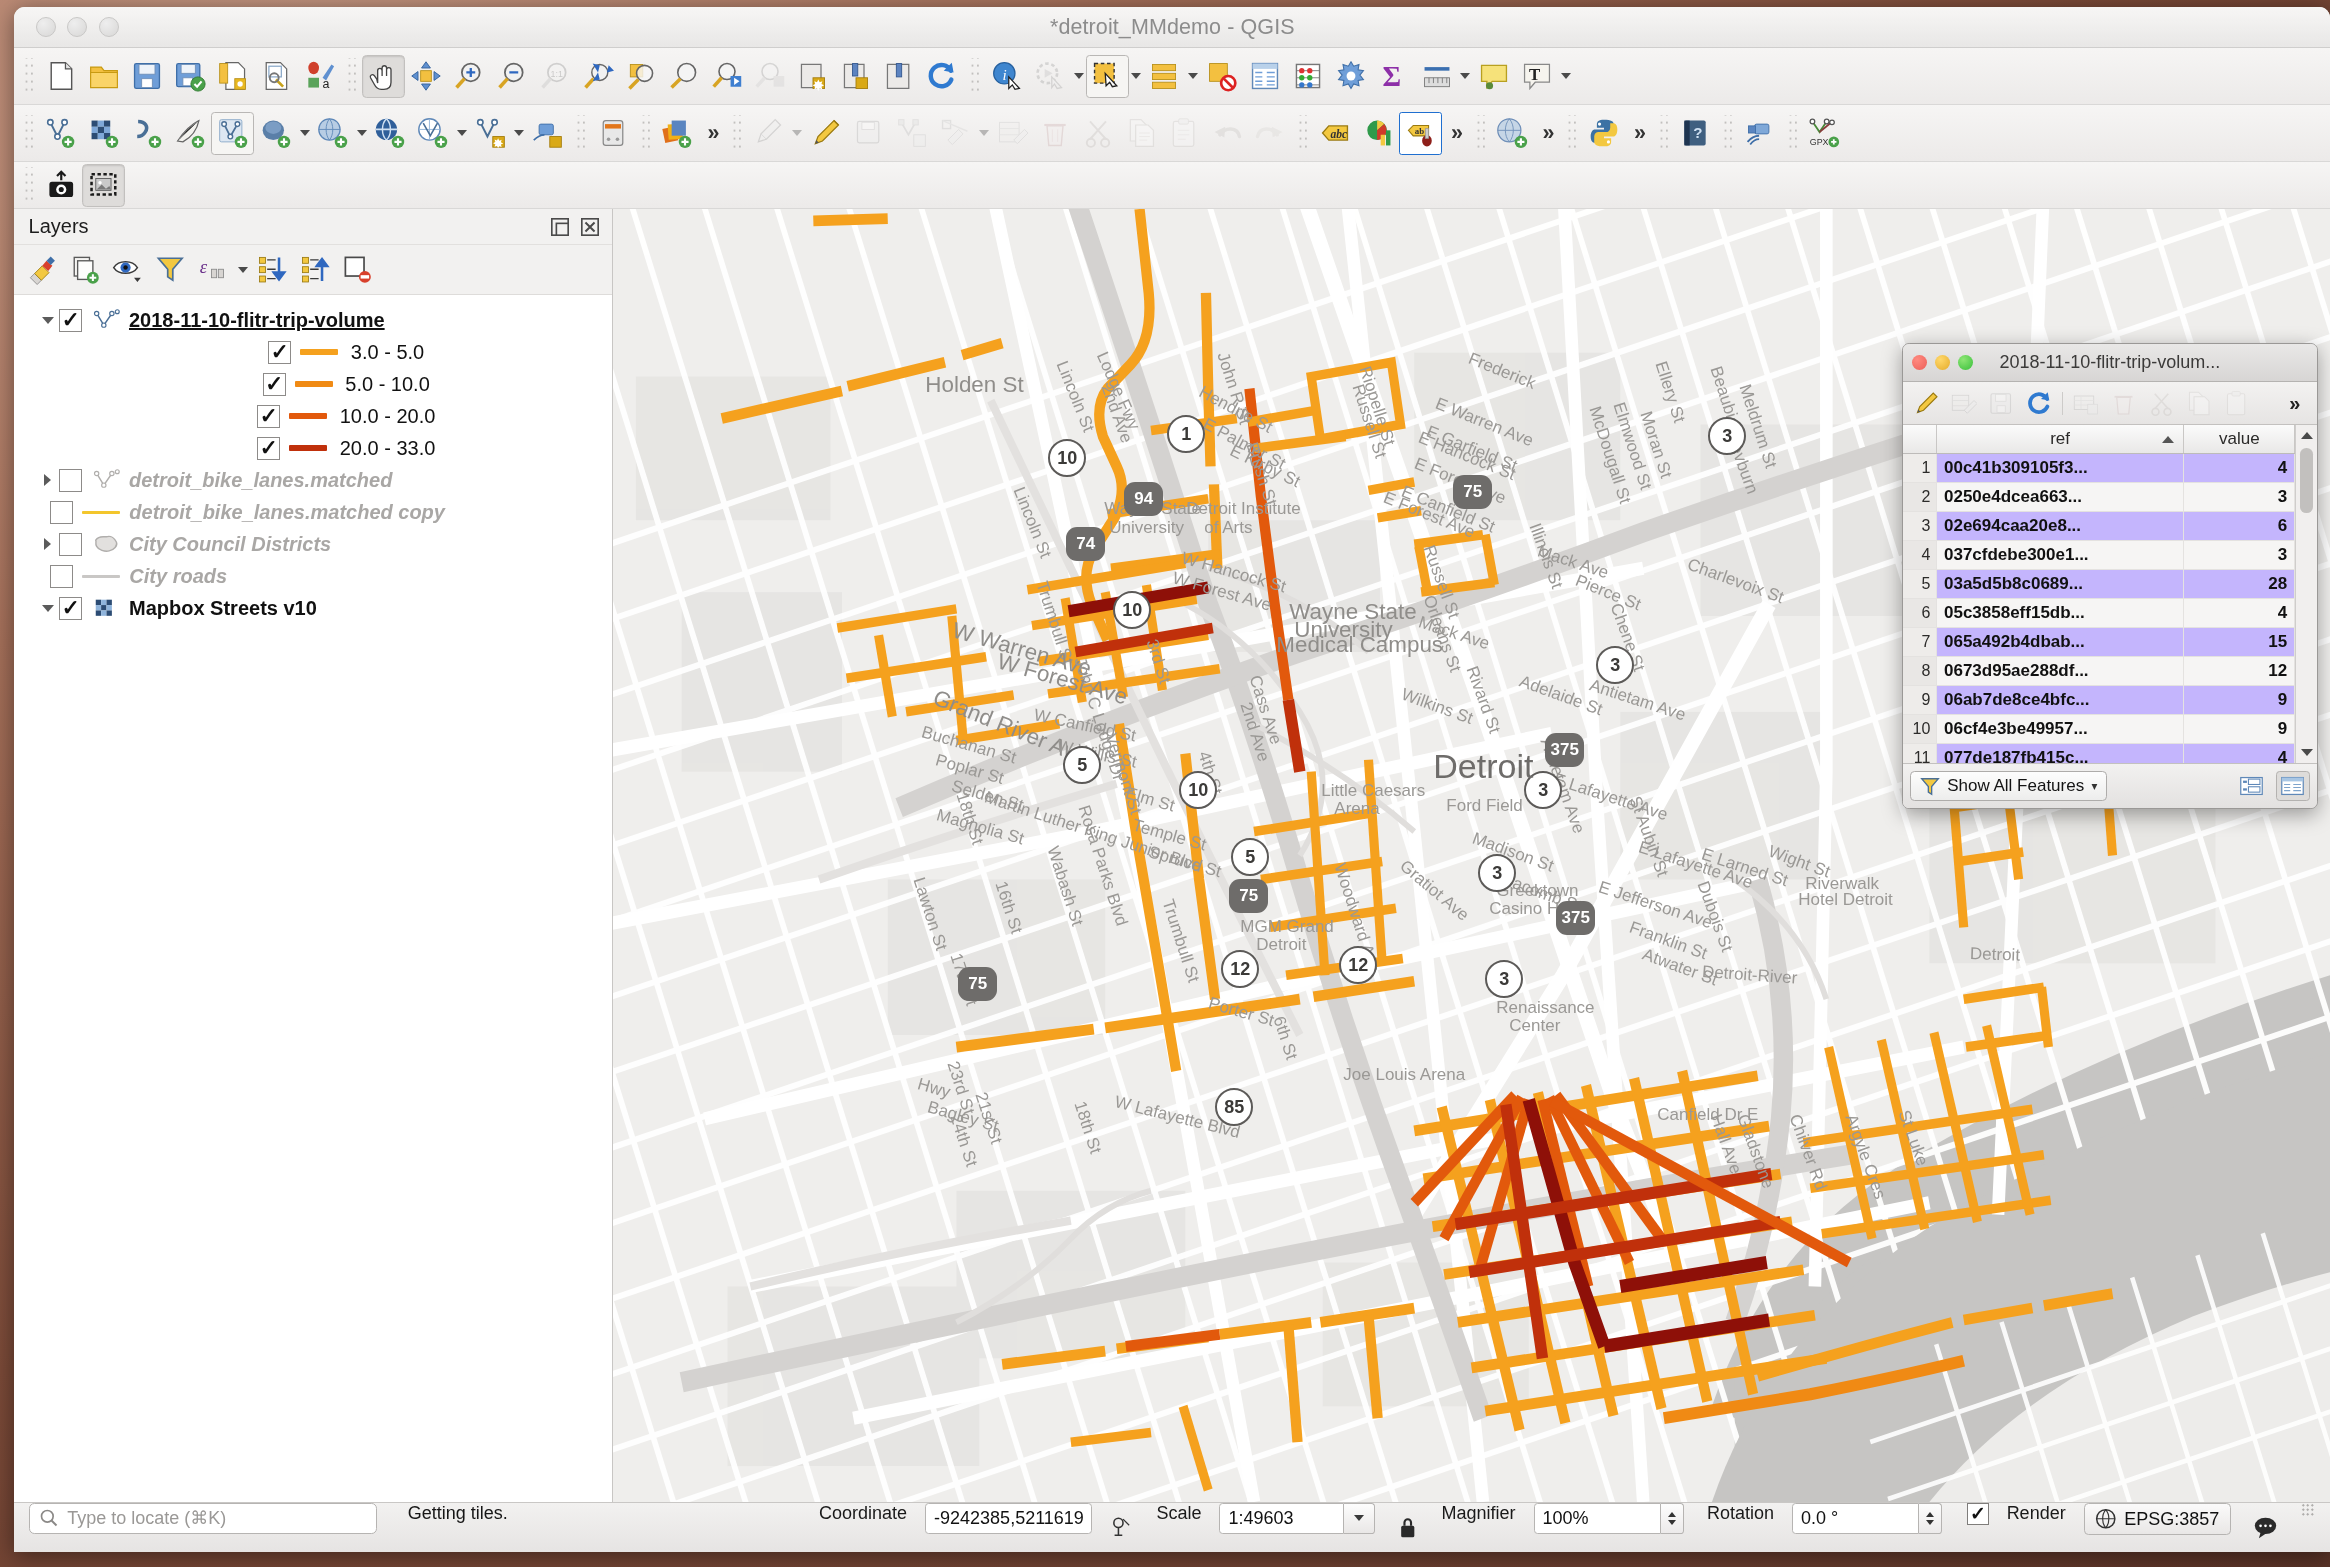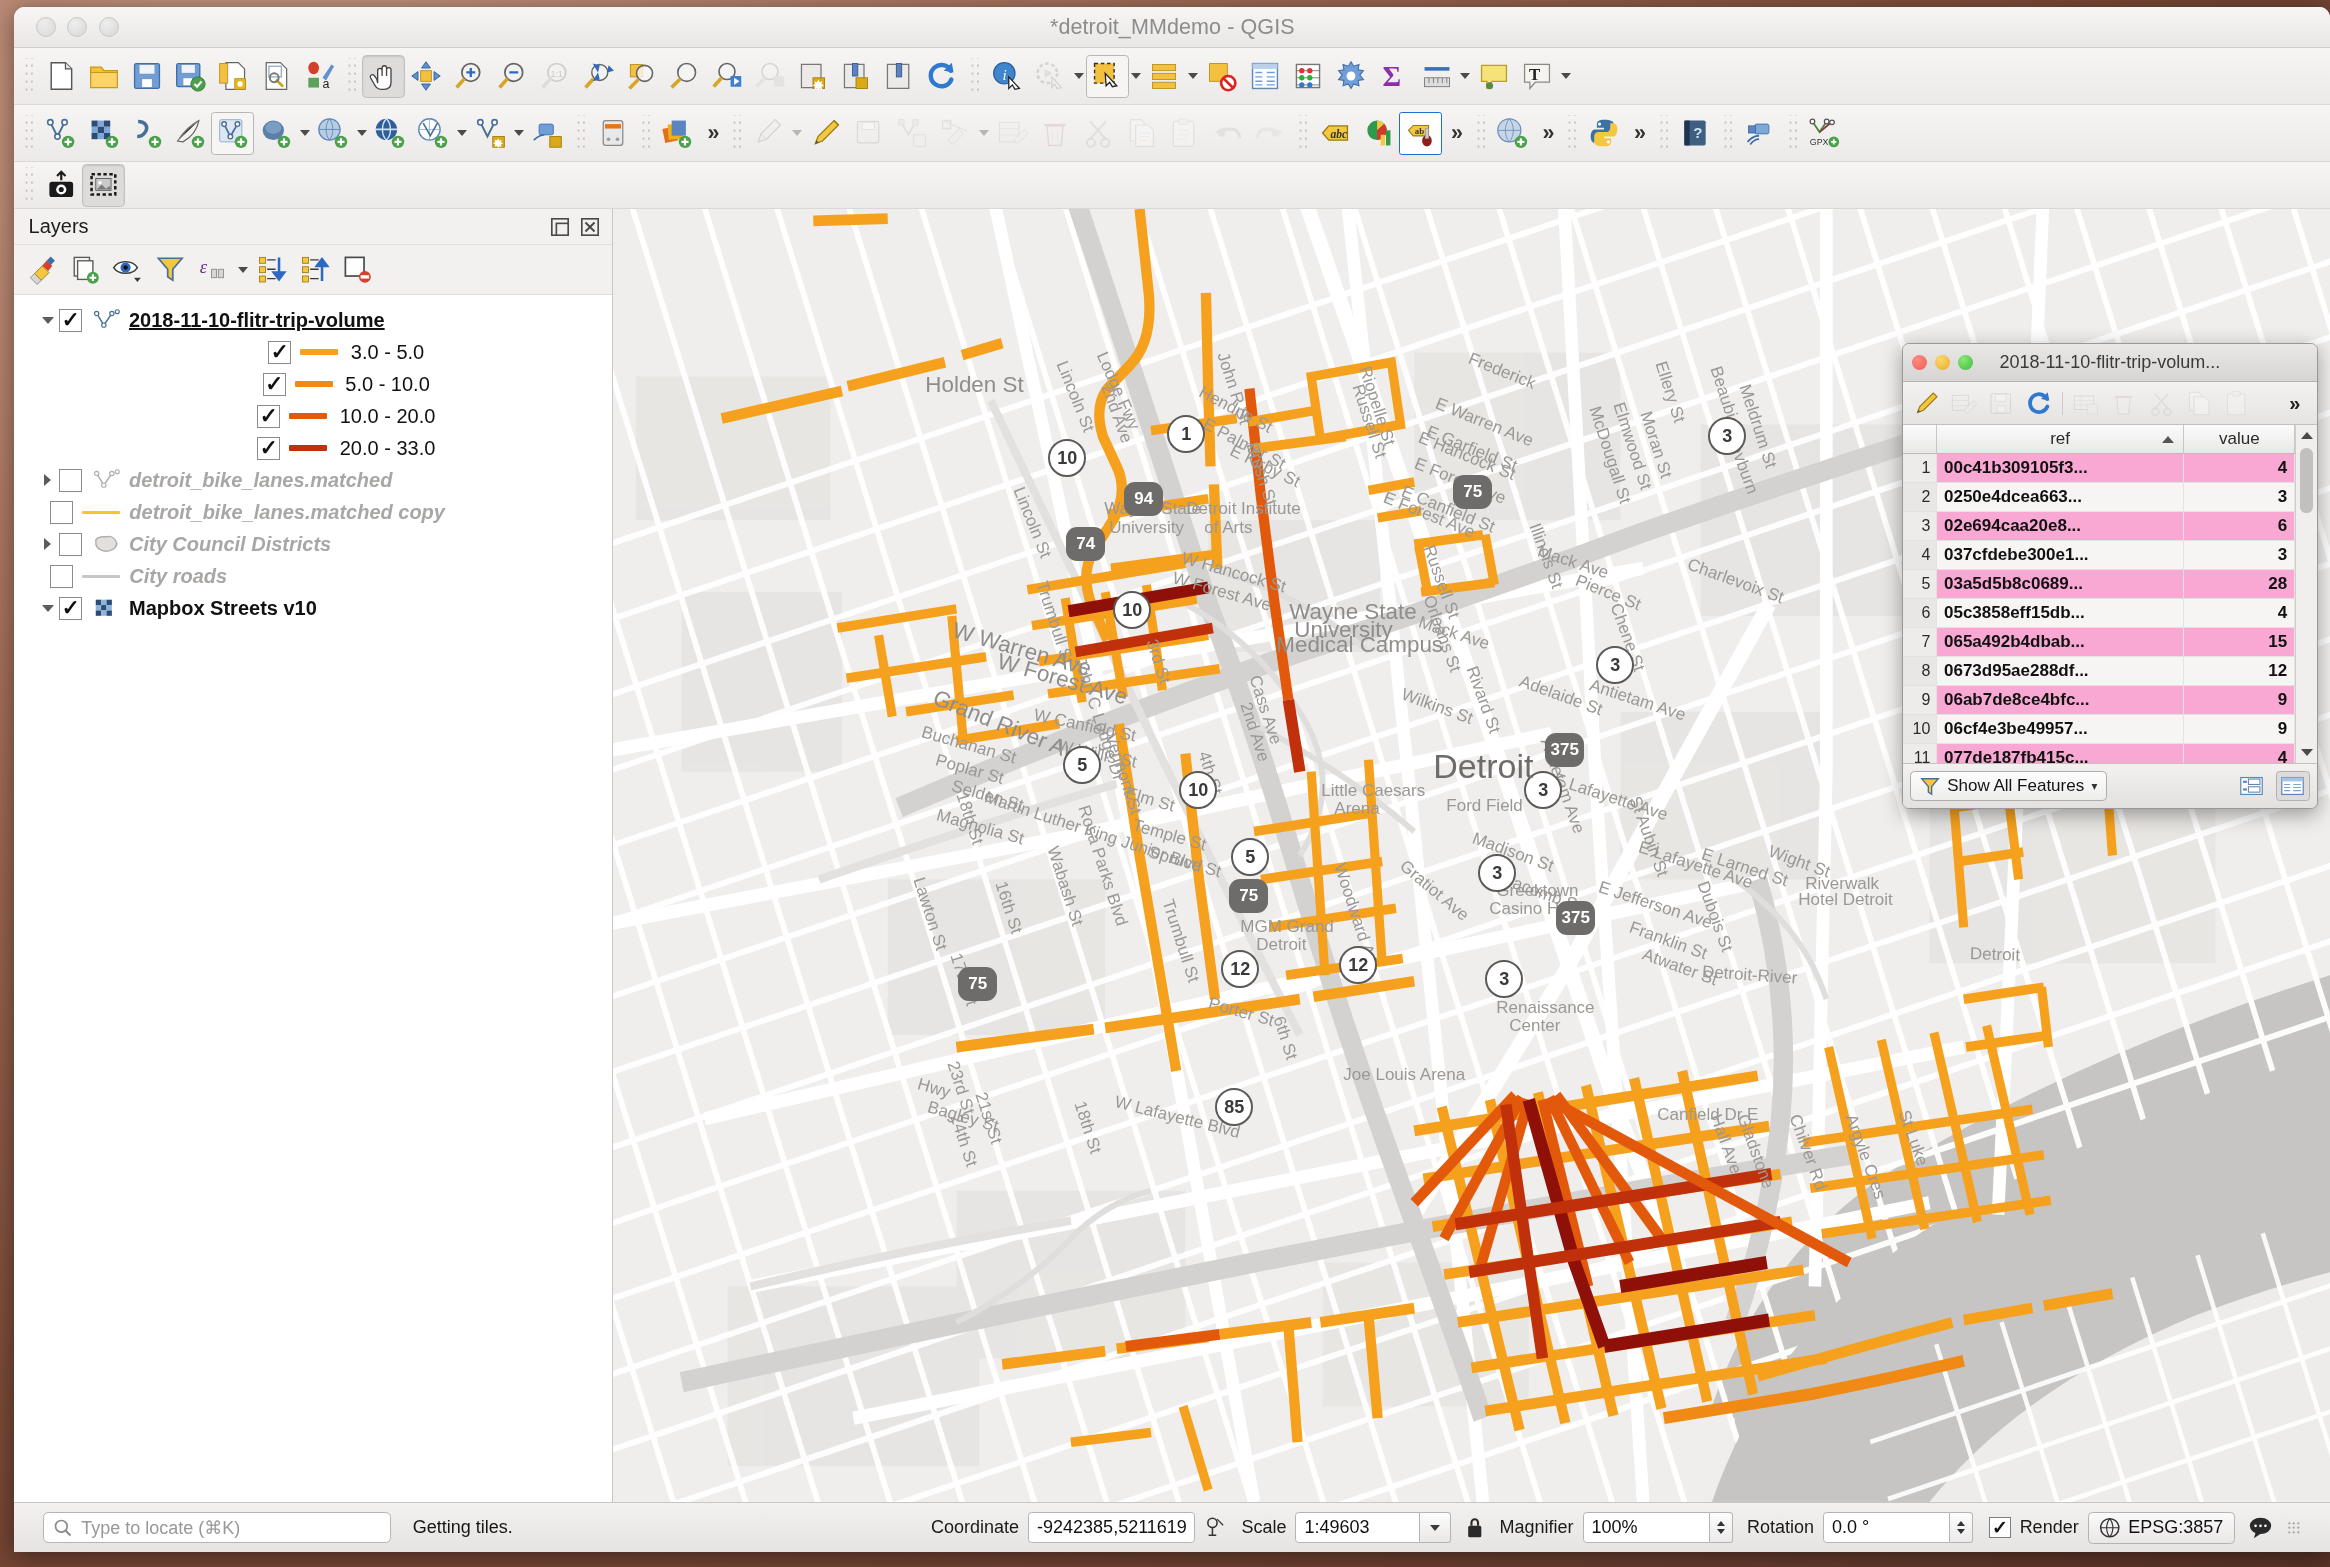--- a/index.html
+++ b/index.html
@@ -175,21 +175,21 @@
   .th{ display:flex;align-items:center;justify-content:center; font-size:17px;color:#2b2a29;
        border-right:0.9px solid #c9c7c5; position:relative;}
   .th.idx{ width:34px; }
   .th.ref{ flex:1; }
   .th.val{ width:111px; }
   .sortasc{ position:absolute; right:9px; border-left:6.3px solid transparent;border-right:6.3px solid transparent;
             border-bottom:7.2px solid #555;}
   .trow{ display:flex; height:29px; min-height:29px; border-bottom:0.9px solid #e4e2e0;}
   .trow:nth-child(even) .td{ background:#f6f5f4; }
   .trow:nth-child(even) .td.idx{ background:#e9e7e5; }
-  .td{ display:flex;align-items:center; font-size:17px;color:#111; background:#f9a8d4;
+  .td{ display:flex;align-items:center; font-size:17px;color:#111; background:#c4b5fd;
        border-right:0.9px solid #e4e2e0; padding:0 7.2px;}
   .td.idx{ width:34px; justify-content:flex-end; background:#eeecea; color:#2c2b2a;
            font-size:16px; padding-right:5.4px;}
   .td.ref{ flex:1; font-weight:600; }
   .td.val{ width:111px; justify-content:flex-end; font-weight:600;}
   #attr-vscroll{ width:21.5px; background:#f1efee; border-left:0.9px solid #cfcdcb;
                  display:flex;flex-direction:column;align-items:center;}
   .sarrow{ width:21.5px;height:21.5px;display:flex;align-items:center;justify-content:center;flex:none;}
   .sarrow.up::after{content:'';border-left:6.3px solid transparent;border-right:6.3px solid transparent;border-bottom:7.2px solid #4a4a4a;}
   .sarrow.dn::after{content:'';border-left:6.3px solid transparent;border-right:6.3px solid transparent;border-top:7.2px solid #4a4a4a;}
@@ -202,21 +202,21 @@
                font-size:17px;color:#141414;}
   .vbtn{ width:34px;height:30.5px; display:flex;align-items:center;justify-content:center;
          border:0.9px solid transparent;border-radius:3.6px;}
   .vbtn.on{ background:#dedcda;border-color:#b4b2b0;}
 
   
   #statusbar {
     height: 50px; min-height: 50px;
     background: linear-gradient(#f2f1f0,#e6e4e3);
     border-top: 0.9px solid #c9c7c5;
-    display: flex; align-items: center; padding: 0 29px; gap: 9px;
+    display: flex; padding: 0 15px; gap: 18px;
   }
   #locate{ width:348px;height:30.5px; background:#fff;border:0.9px solid #b6b4b2;border-radius:5.4px;
            display:flex;align-items:center;gap:8px;padding:0 9px;}
   #locate .ph{ font-size:18px;color:#9a9896;}
   .sb-text{ font-size:18px; color:#161616; }
   .sb-label{ font-size:18px; color:#1a1a1a; }
   .sb-field{ height:30.5px; background:#fff; border:0.9px solid #b6b4b2; border-radius:3.6px;
              display:flex;align-items:center;padding:0 8px; font-size:18px;color:#111;}
   .spin{ width:23px; height:30.5px; border:0.9px solid #b6b4b2; border-left:none;
          background:linear-gradient(#fdfdfd,#eceaea); display:flex;flex-direction:column;

